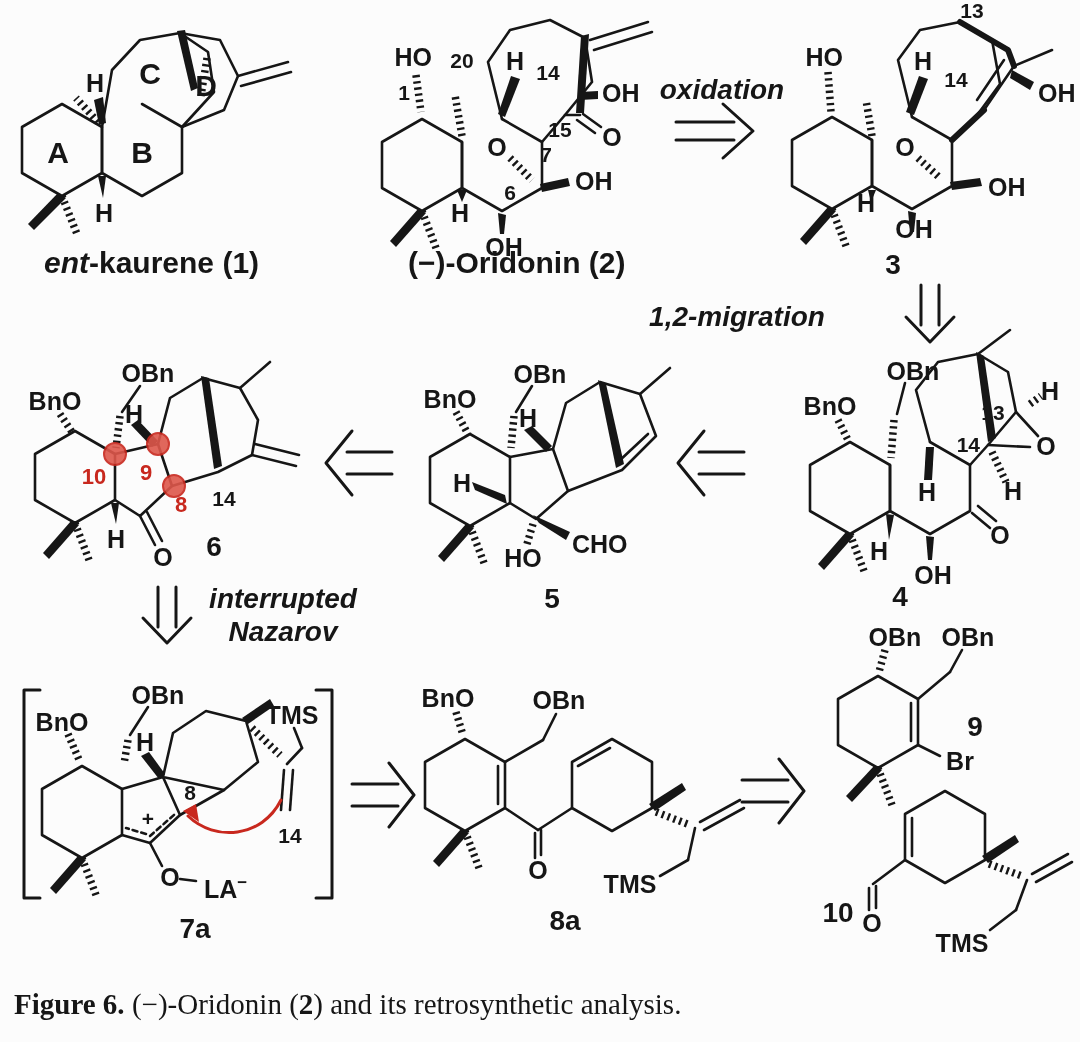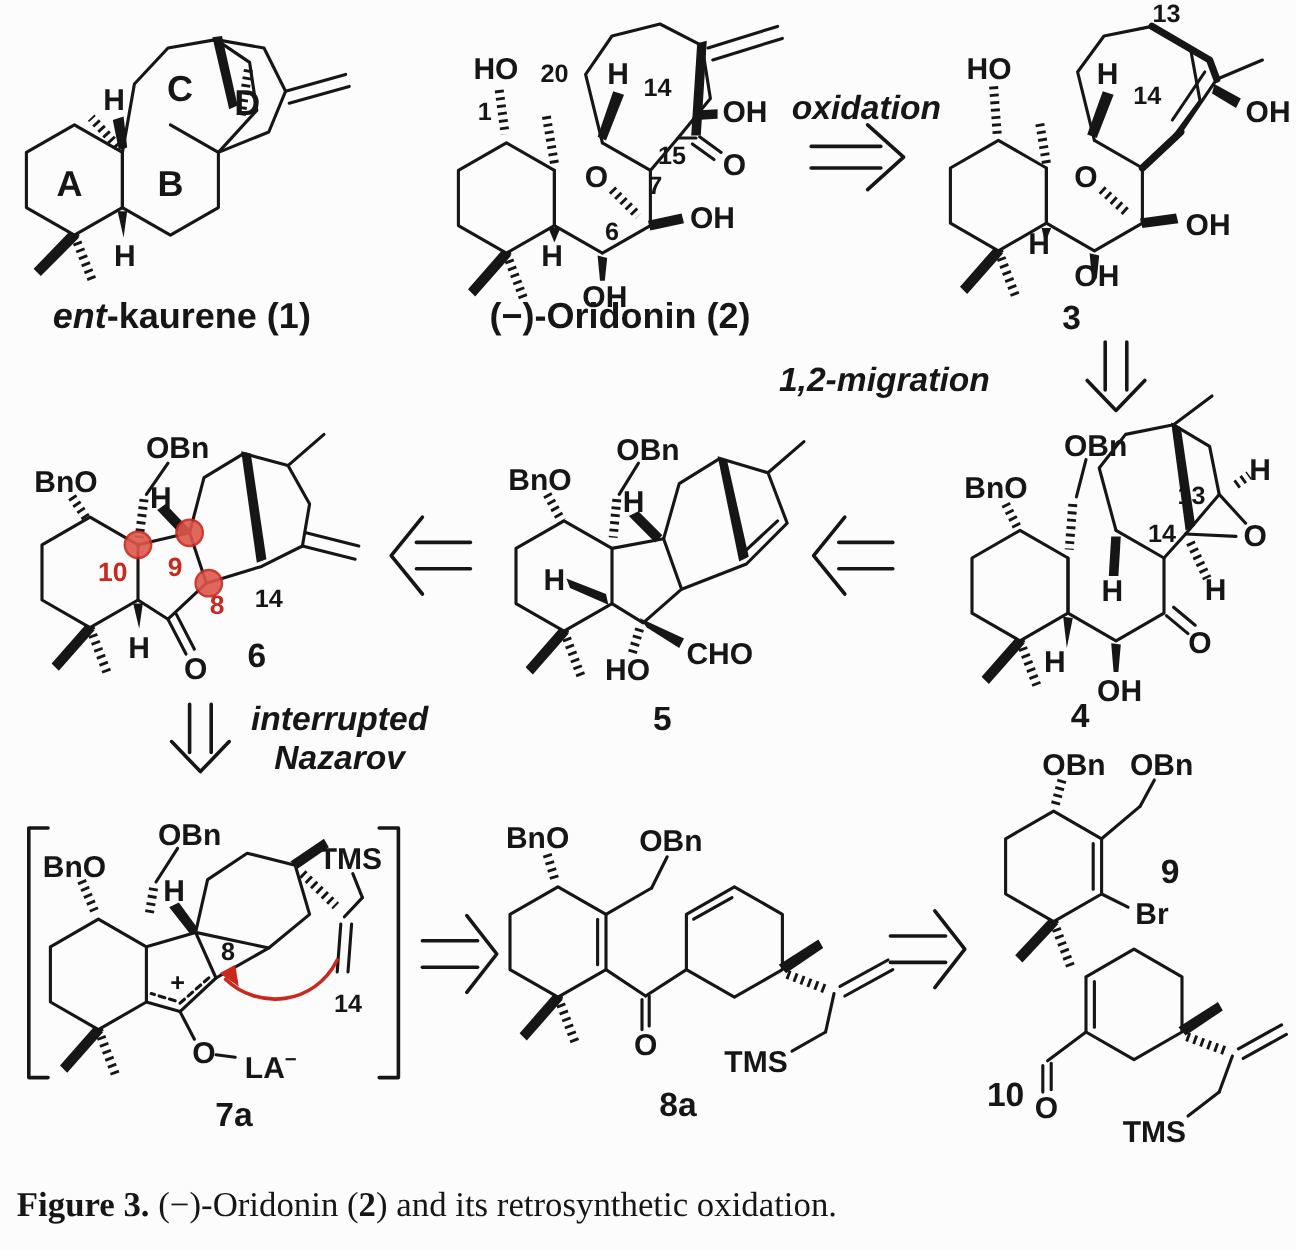--- a/index.html
+++ b/index.html
@@ -371,15 +371,15 @@
       <line class="bond" x1="1016" y1="910" x2="990" y2="930"></line>
     </g>
     <text class="cnum" x="838" y="922" text-anchor="middle">10</text>
     <text class="atom" x="872" y="932" text-anchor="middle">O</text>
     <text class="atom" x="962" y="952" text-anchor="middle">TMS</text>
   </g>
 </svg>
 
 
 <div class="caption">
-  <span class="cap-b">Figure 3.</span><span> (−)-Oridonin (</span><span class="cap-b">2</span><span>) and its retrosynthetic oxidation.</span>
+  <span class="cap-b">Figure 6.</span><span> (−)-Oridonin (</span><span class="cap-b">2</span><span>) and its retrosynthetic analysis.</span>
 </div>
 </div>
 
 </body></html>

